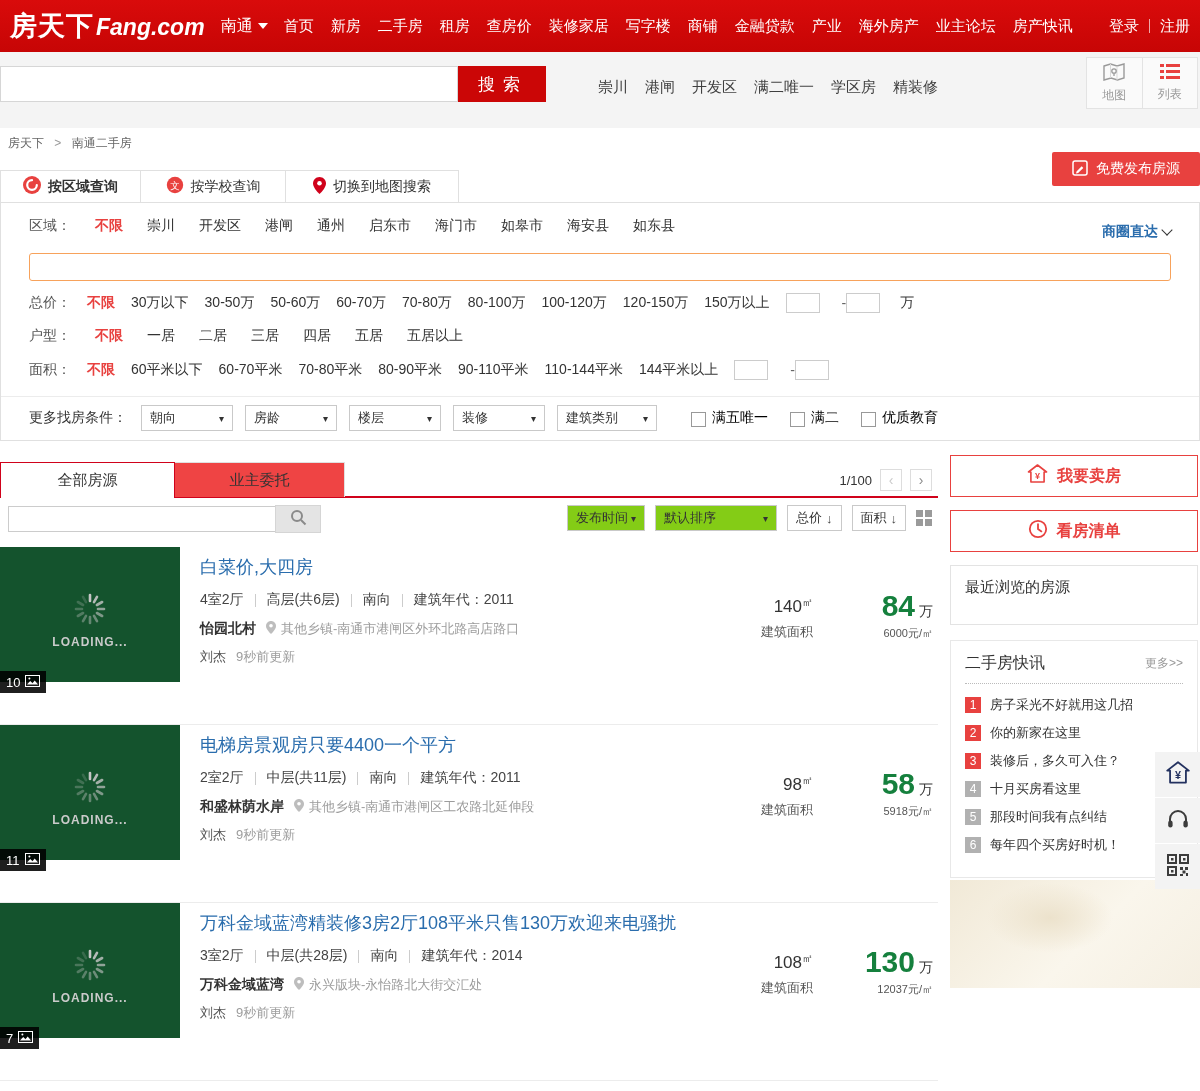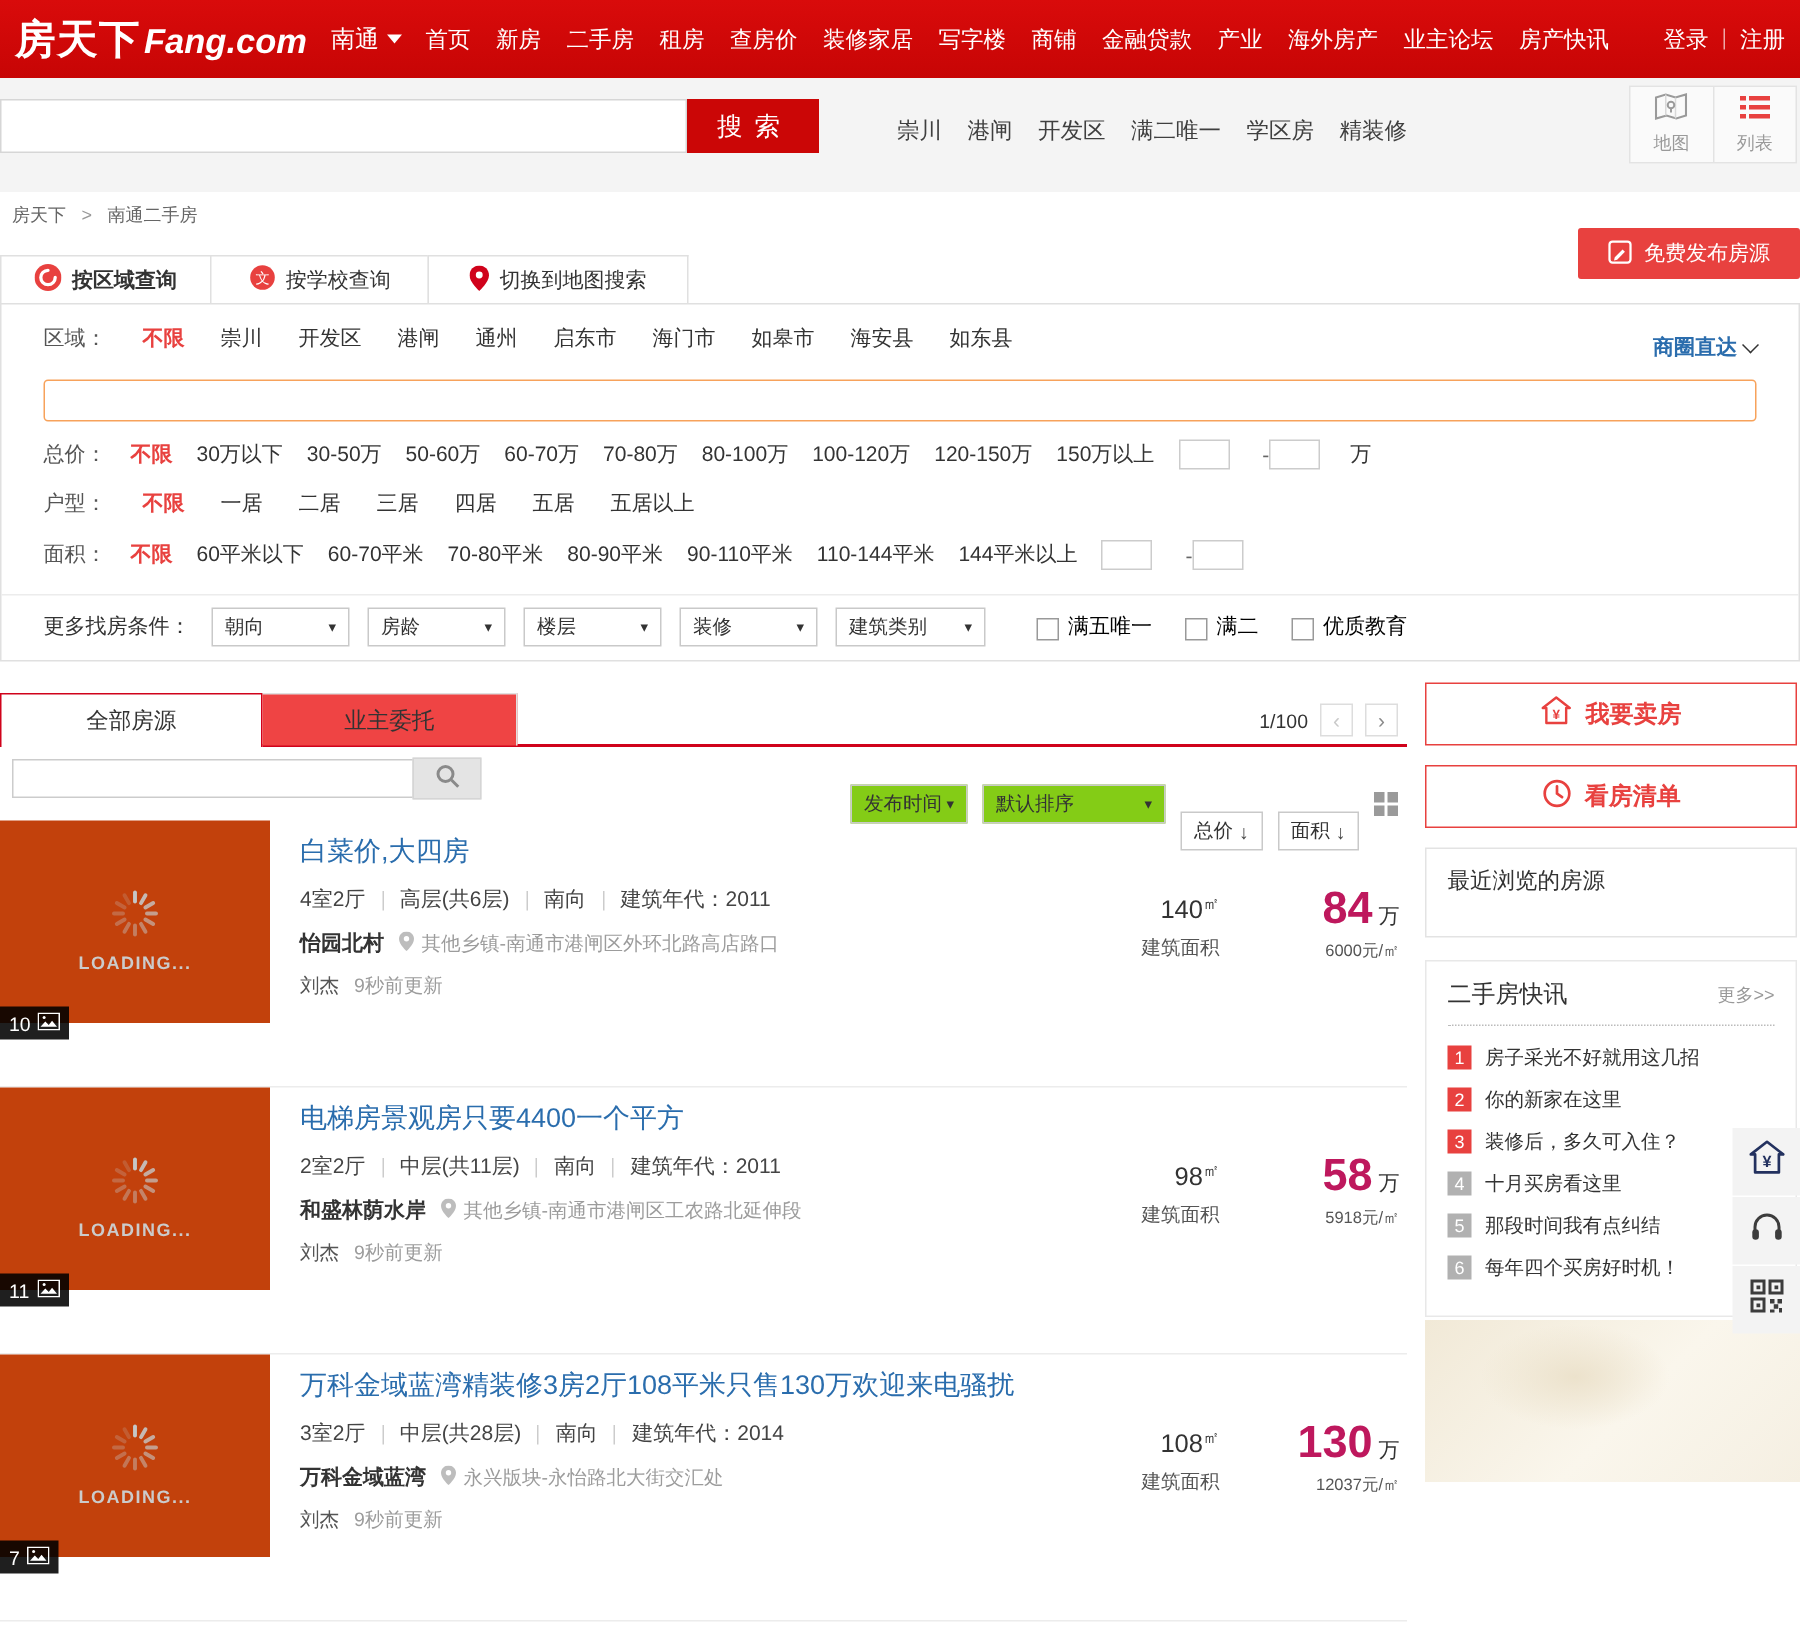--- a/index.html
+++ b/index.html
@@ -65,46 +65,46 @@
   #pager{position:absolute;right:6px;top:7px;display:flex;align-items:center;gap:8px;}
   #pageind{font-size:13px;color:#333;}
   .pgbtn{width:20px;height:20px;border:1px solid #ddd;background:#fff;display:flex;align-items:center;justify-content:center;font-size:14px;cursor:pointer;}
   .pgbtn.prev{color:#c9c9c9;}
   .pgbtn.next{color:#8a8a8a;}
   #toolbar{position:absolute;left:0;top:42px;width:938px;height:30px;}
   #lsinput{position:absolute;left:8px;top:2px;width:268px;height:26px;border:1px solid #ccc;box-sizing:border-box;outline:none;font-size:13px;padding:0 8px;}
   #lsbtn{position:absolute;left:275px;top:1px;width:46px;height:28px;background:#e4e4e4;border:1px solid #d5d5d5;box-sizing:border-box;cursor:pointer;display:flex;align-items:center;justify-content:center;}
   #sorts{position:absolute;right:6px;top:1px;display:flex;align-items:center;gap:10px;}
   .sortsel{height:26px;border:1px solid #c9c9c9;box-sizing:border-box;background:#84cc16;display:flex;align-items:center;justify-content:space-between;padding:0 8px;font-size:13px;color:#333;cursor:pointer;}
-  .sortbtn{height:26px;border:1px solid #c9c9c9;box-sizing:border-box;background:#fff;display:flex;align-items:center;padding:0 8px;font-size:13px;color:#333;cursor:pointer;gap:4px;margin-top:36px;}
+  .sortbtn{height:26px;border:1px solid #c9c9c9;box-sizing:border-box;background:#fff;display:flex;align-items:center;padding:0 8px;font-size:13px;color:#333;cursor:pointer;gap:4px;}
   .dnarrow{font-weight:bold;color:#444;}
   .gridicon{display:grid;grid-template-columns:7px 7px;grid-template-rows:7px 7px;gap:2px;cursor:pointer;}
   .gridicon i{background:#9a9a9a;}
   
   #listings{position:absolute;left:0;top:85px;width:938px;}
   .card{position:absolute;left:0;width:938px;height:178px;border-bottom:1px solid #ececec;box-sizing:border-box;}
-  .thumb{position:absolute;left:0;top:0;width:180px;height:135px;background:#c2410c;cursor:pointer;}
+  .thumb{position:absolute;left:0;top:0;width:180px;height:135px;background:#14532d;cursor:pointer;}
   .loadtxt{position:absolute;left:0;top:88px;width:180px;text-align:center;font-size:12px;font-weight:bold;color:#cbcbcb;letter-spacing:1px;}
   .spin{position:absolute;left:73px;top:45px;}
   .pbadge{position:absolute;left:0;top:124px;height:22px;background:rgba(0,0,0,.88);color:#fff;font-size:13px;display:flex;align-items:center;gap:5px;padding:0 6px;}
   .ltitle{position:absolute;left:200px;top:8px;font-size:18px;color:#2a6dad;cursor:pointer;white-space:nowrap;}
   .specs{position:absolute;left:200px;top:44px;font-size:14px;color:#444;display:flex;align-items:center;}
   .pipe{display:inline-block;width:1px;height:13px;background:#ccc;margin:0 11px;}
   .commrow{position:absolute;left:200px;top:73px;display:flex;align-items:center;font-size:14px;}
   .commname{color:#333;font-weight:bold;cursor:pointer;}
   .addr{color:#9c9c9c;font-size:13px;margin-left:5px;}
   .agentrow{position:absolute;left:200px;top:101px;font-size:13px;display:flex;gap:10px;}
   .agent{color:#555;cursor:pointer;}
   .upd{color:#9c9c9c;}
   .areabox{position:absolute;right:125px;top:48px;text-align:right;}
   .aval{font-size:17px;color:#333;}
   .aunit{font-size:11px;color:#333;vertical-align:super;}
   .albl{font-size:13px;color:#555;margin-top:6px;}
   .pricebox{position:absolute;right:5px;top:42px;width:120px;text-align:right;}
-  .pnum{font-size:30px;font-weight:bold;color:#be185d;}
+  .pnum{font-size:30px;font-weight:bold;color:#15803d;}
   .punit{font-size:14px;color:#333;margin-left:4px;}
   .uprice{font-size:11px;color:#555;margin-top:3px;}
   
   .sidebtn{left:950px;width:248px;height:42px;background:#fff;border:1px solid #e8413f;box-sizing:border-box;color:#e8413f;font-size:16px;font-weight:bold;display:flex;align-items:center;justify-content:center;gap:9px;cursor:pointer;}
   #recentbox{left:950px;top:565px;width:248px;height:60px;border:1px solid #e3e3e3;box-sizing:border-box;background:#fff;}
   #recentbox .t{font-size:15px;color:#333;padding:12px 0 0 14px;}
   #newsbox{left:950px;top:640px;width:248px;height:238px;border:1px solid #e8e8e8;box-sizing:border-box;background:#fff;padding:12px 14px;}
   #newshead{display:flex;align-items:center;justify-content:space-between;}
   #newstitle{font-size:16px;color:#333;}
   #newsmore{font-size:12px;color:#999;cursor:pointer;}

